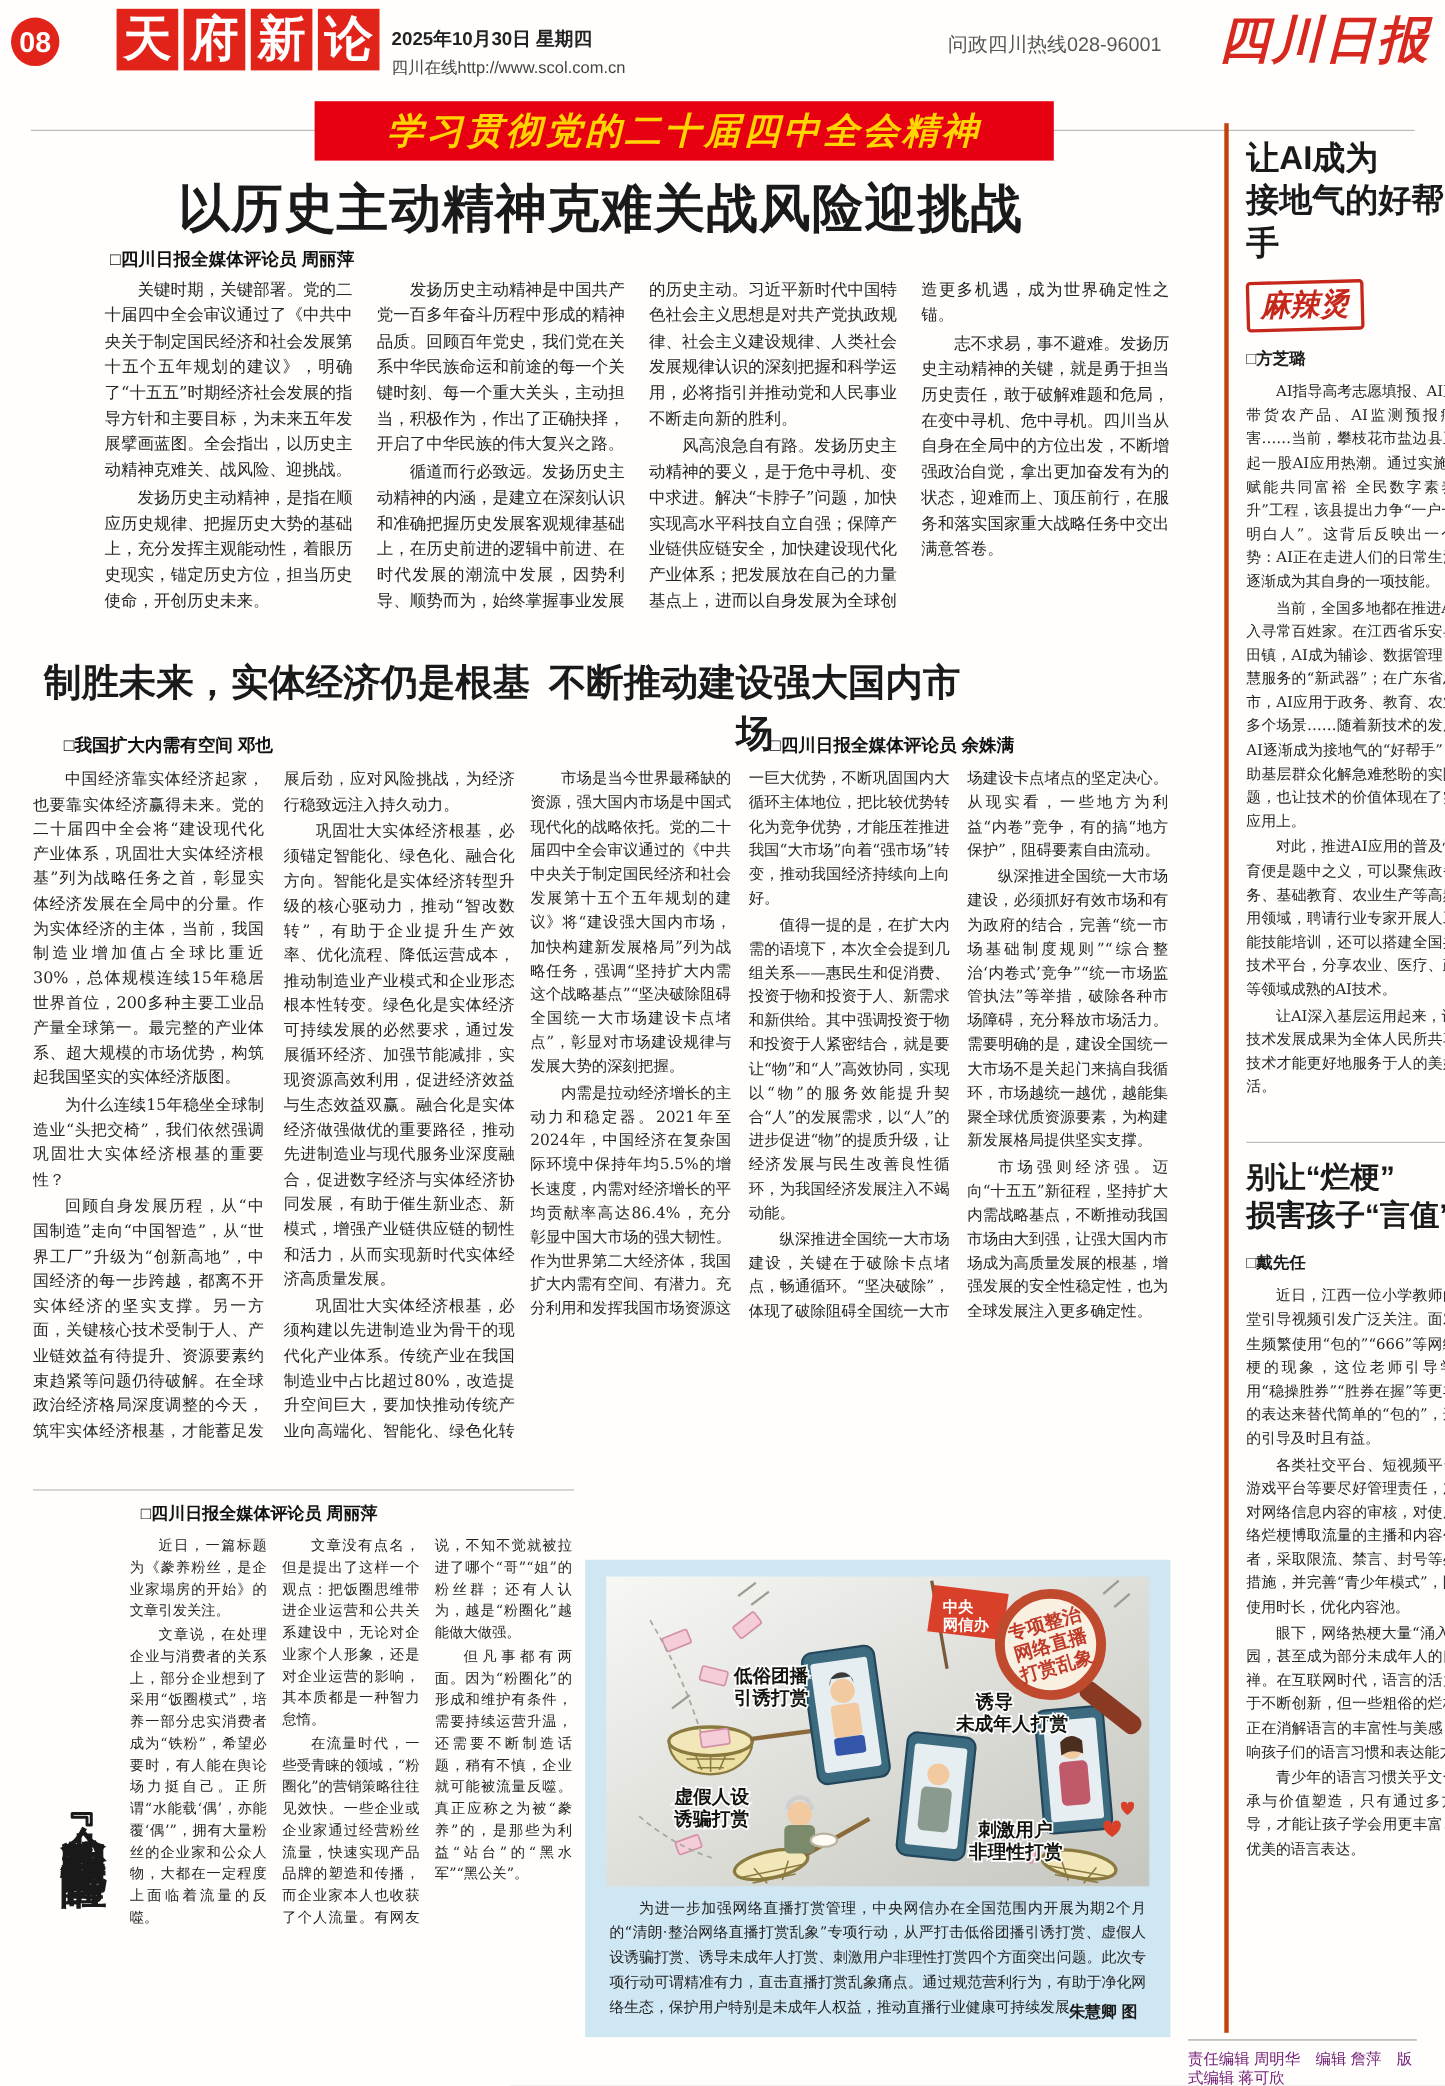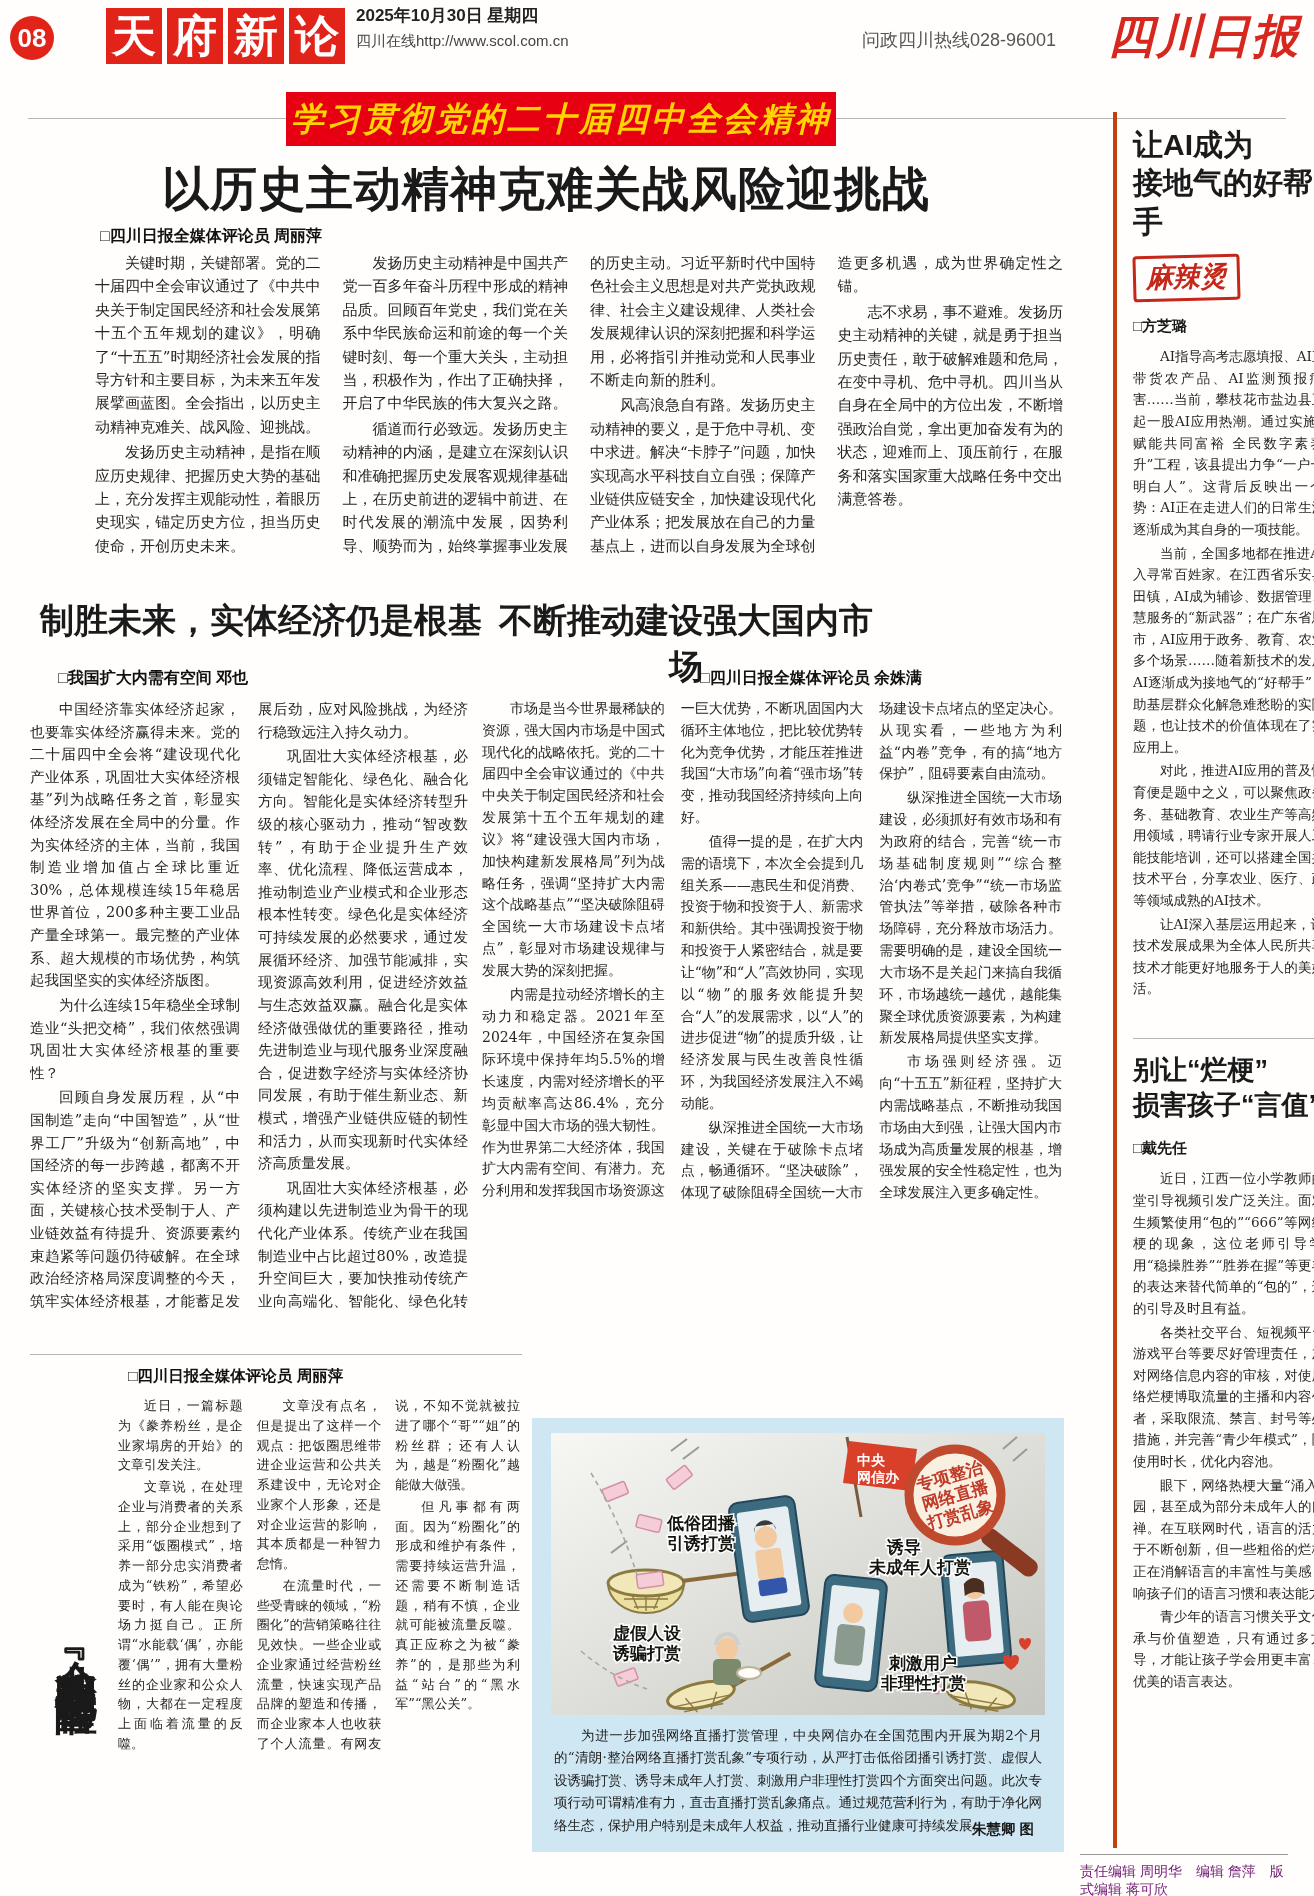--- a/index.html
+++ b/index.html
@@ -6,29 +6,29 @@
   .page{position:relative;width:1314px;height:1896px;background:#fffefc;margin:0 auto;
         font-family:"Liberation Sans",sans-serif;color:#1a1a1a;overflow:hidden;}
   .abs{position:absolute;}
   
   .pagenum{left:10px;top:16px;width:44px;height:44px;border-radius:50%;background:#e2231a;
            color:#fff;font-size:26px;font-weight:bold;text-align:center;line-height:44px;}
   .masthead{left:106px;top:8px;display:flex;}
   .mh-block{width:56px;height:56px;background:#e2231a;color:#fff;margin-right:5px;
             font-family:"DejaVu Serif",serif;font-weight:bold;font-size:44px;line-height:56px;
             text-align:center;}
-  .dateblock{left:356px;top:4px;}
+  .dateblock{left:356px;top:24px;}
   .date-l1{font-size:17px;color:#222;font-weight:bold;}
   .date-l2{font-size:15px;color:#444;margin-top:5px;}
   .hotline{right:258px;top:28px;font-size:18px;color:#555;}
   .paperlogo{right:14px;top:6px;font-size:46px;color:#d6281e;font-weight:bold;
              font-family:"DejaVu Serif",serif;font-style:italic;letter-spacing:2px;margin-left:28px;}
   .rule-top{left:28px;top:118px;width:1258px;height:1px;background:#b5b5b5;}
   
-  .banner{left:286px;top:92px;width:550px;height:54px;background:#e60012;color:#ffd400;
+  .banner{left:286px;top:92px;width:672px;height:54px;background:#e60012;color:#ffd400;
           font-size:33px;font-weight:bold;text-align:center;line-height:54px;letter-spacing:3px;
           font-family:"DejaVu Serif",serif;font-style:italic;}
   .h1main{left:30px;top:158px;width:1032px;text-align:center;font-size:47px;font-weight:bold;
           letter-spacing:1px;}
   .byline{font-size:16px;font-weight:bold;color:#111;}
   .byl-lead{left:100px;top:226px;}
   .bodytext{font-family:"DejaVu Serif",serif;text-align:justify;overflow:hidden;color:#252525;}
   .bodytext p{margin:0 0 2px 0;text-indent:2em;}
   .lead-body{left:95px;top:252px;width:968px;height:332px;column-count:4;column-gap:22px;
              font-size:15px;line-height:1.56;}

